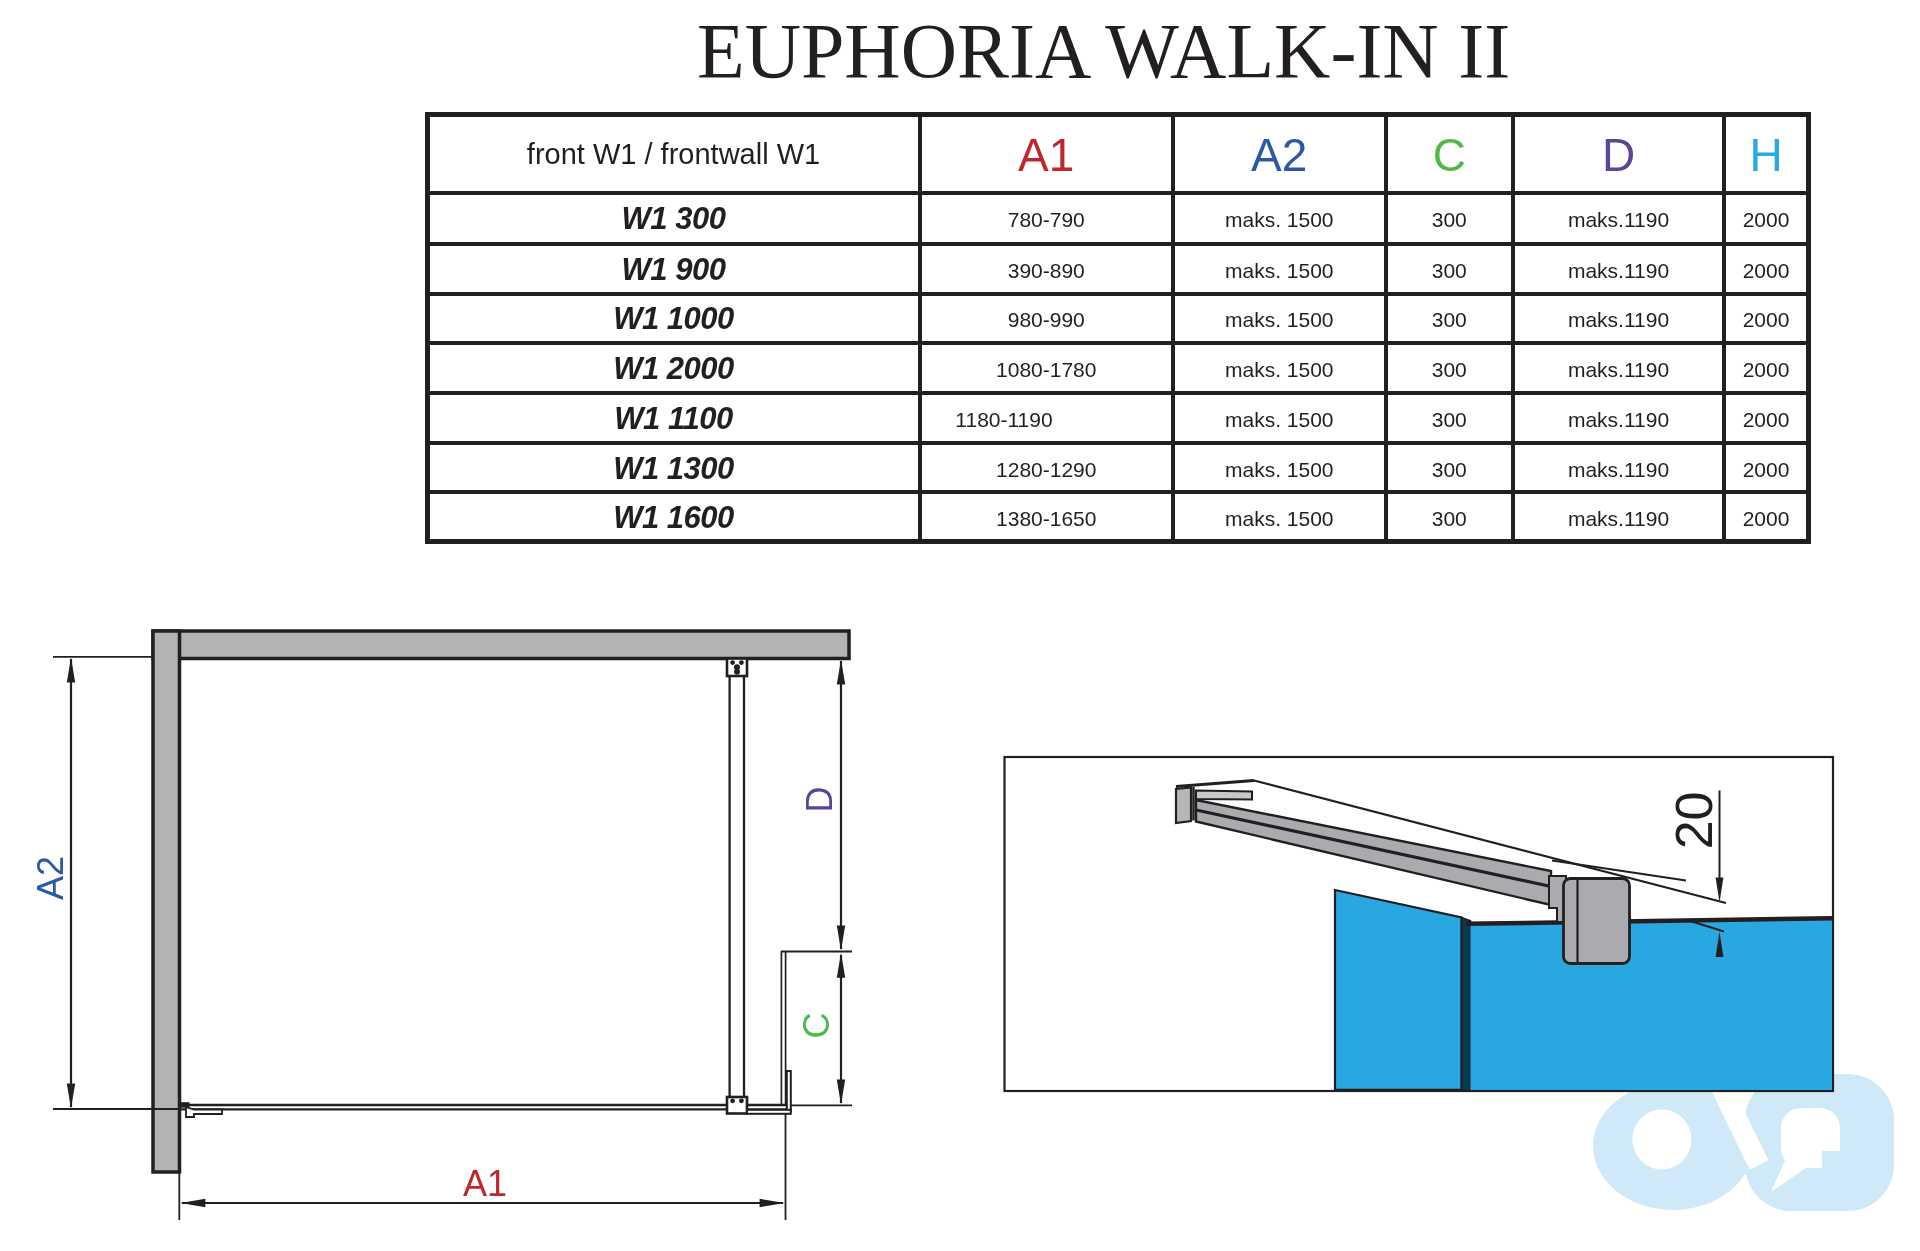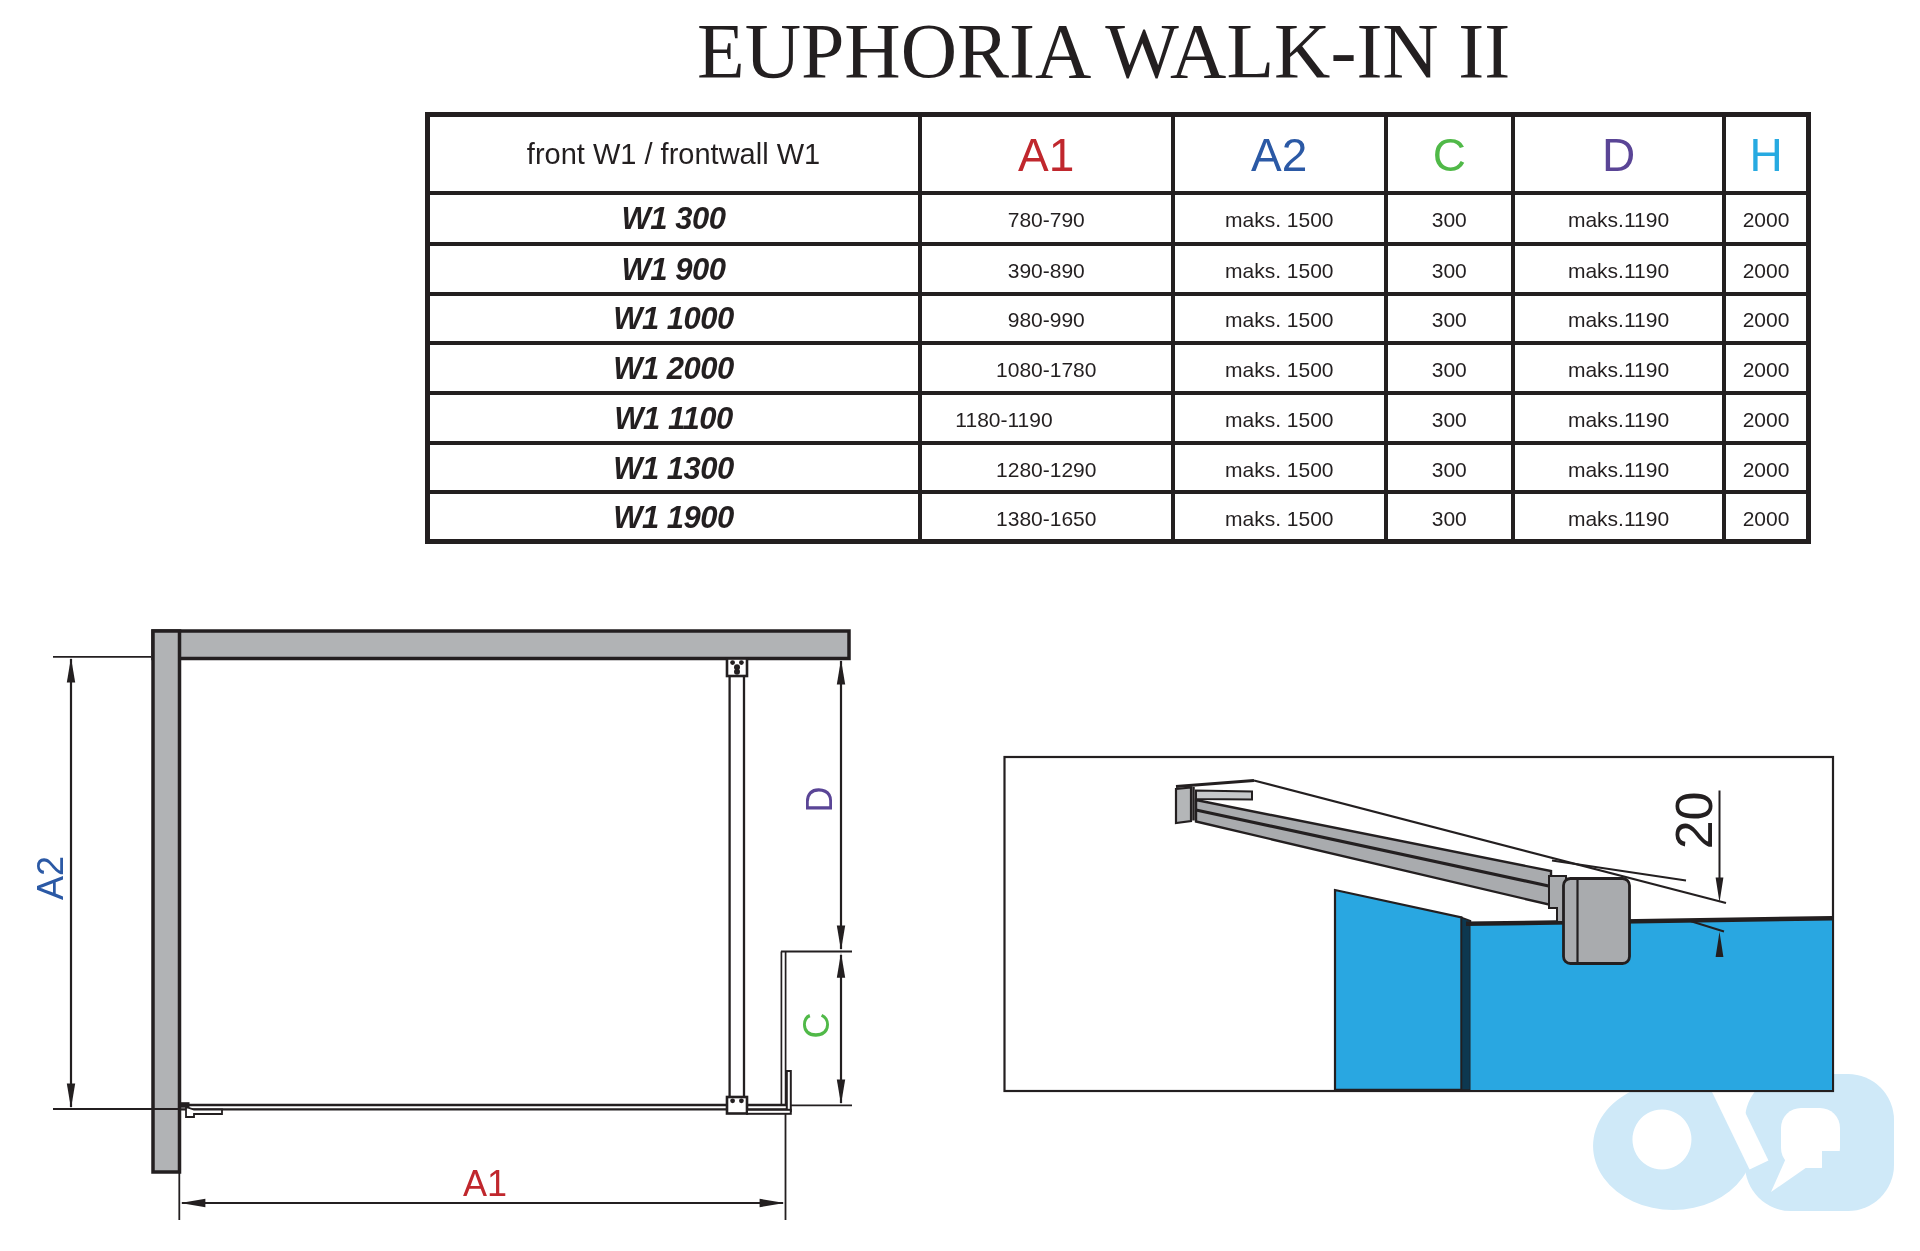--- a/index.html
+++ b/index.html
@@ -72,21 +72,21 @@
 <div class="ct d31" style="left:1279.25px;top:420.0px">maks. 1500</div>
 <div class="ct d31" style="left:1449.25px;top:420.0px">300</div>
 <div class="ct d31" style="left:1618.5px;top:420.0px">maks.1190</div>
 <div class="ct d31" style="left:1766.0px;top:420.0px">2000</div>
 <div class="ct lbl" style="left:673.5px;top:468.5px">W1 1300</div>
 <div class="ct d31" style="left:1046.25px;top:469.5px">1280-1290</div>
 <div class="ct d31" style="left:1279.25px;top:469.5px">maks. 1500</div>
 <div class="ct d31" style="left:1449.25px;top:469.5px">300</div>
 <div class="ct d31" style="left:1618.5px;top:469.5px">maks.1190</div>
 <div class="ct d31" style="left:1766.0px;top:469.5px">2000</div>
-<div class="ct lbl" style="left:673.5px;top:517.5px">W1 1900</div>
+<div class="ct lbl" style="left:673.5px;top:517.5px">W1 1600</div>
 <div class="ct d31" style="left:1046.25px;top:518.5px">1380-1650</div>
 <div class="ct d31" style="left:1279.25px;top:518.5px">maks. 1500</div>
 <div class="ct d31" style="left:1449.25px;top:518.5px">300</div>
 <div class="ct d31" style="left:1618.5px;top:518.5px">maks.1190</div>
 <div class="ct d31" style="left:1766.0px;top:518.5px">2000</div>
 </div>
 
 <svg class="abs" style="left:0;top:0" width="1920" height="1251" viewBox="0 0 1920 1251">
 <g id="wm">
 <path fill-rule="evenodd" fill="#cfe9f8" d="M1673,1082 a80,64 0 1 0 0.1,0 Z M1662,1109.5 a29.5,30 0 1 1 -0.1,0 Z"></path>

